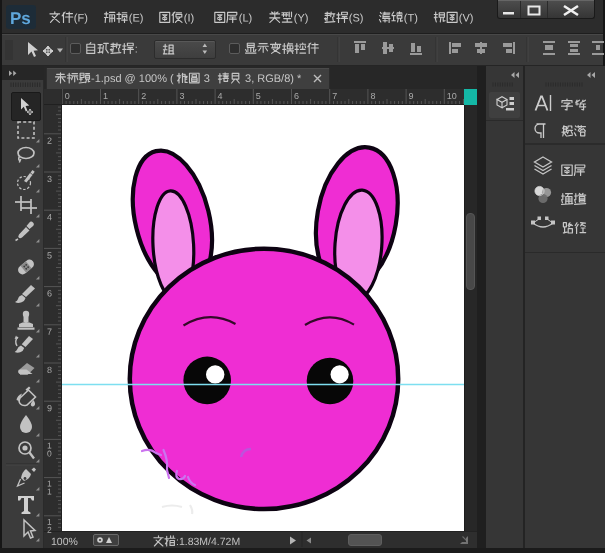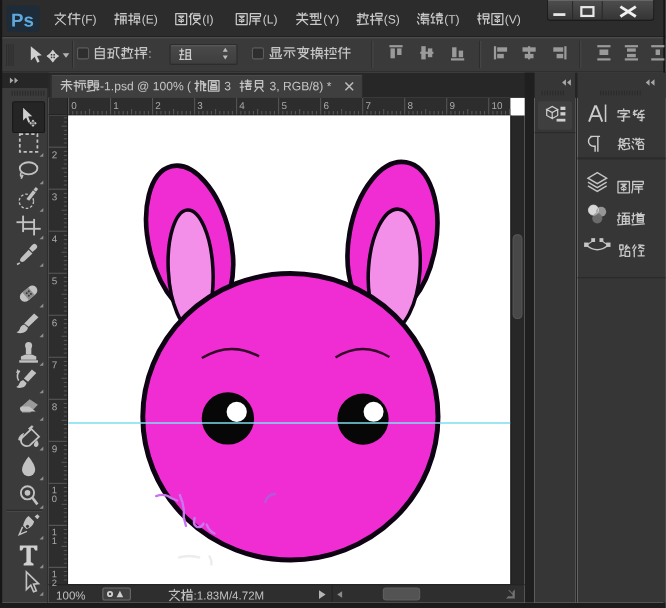--- a/index.html
+++ b/index.html
@@ -1,15 +1,15 @@
 <!DOCTYPE html>
 <html><head><meta charset="utf-8"><style>
 *{margin:0;padding:0;box-sizing:border-box}
 html,body{width:605px;height:553px;overflow:hidden;background:#1d1d1d;font-family:"Liberation Sans",sans-serif}
-#app{position:absolute;left:0;top:0;width:605px;height:553px;background:#ffffff}
+#app{position:absolute;left:0;top:0;width:605px;height:553px;background:#14b8a6}
 .abs{position:absolute}
 </style></head>
 <body>
 <div id="app">
 <div class="abs" style="left:0;top:0;width:605px;height:34px;background:#2c2c2c"></div>
     <div class="abs" style="left:0;top:33px;width:605px;height:1px;background:#1e1e1e"></div>
     <div class="abs" style="left:0;top:34px;width:605px;height:32px;background:#3a3a3a;border-top:1px solid #484848;border-bottom:1px solid #252525"></div>
     <div class="abs" style="left:0;top:66px;width:605px;height:23px;background:#272727"></div>
     <div class="abs" style="left:0;top:66px;width:44px;height:482px;background:#3b3b3b;border-right:1px solid #2a2a2a"></div>
     <div class="abs" style="left:0;top:66px;width:44px;height:14px;background:#262626"></div>

